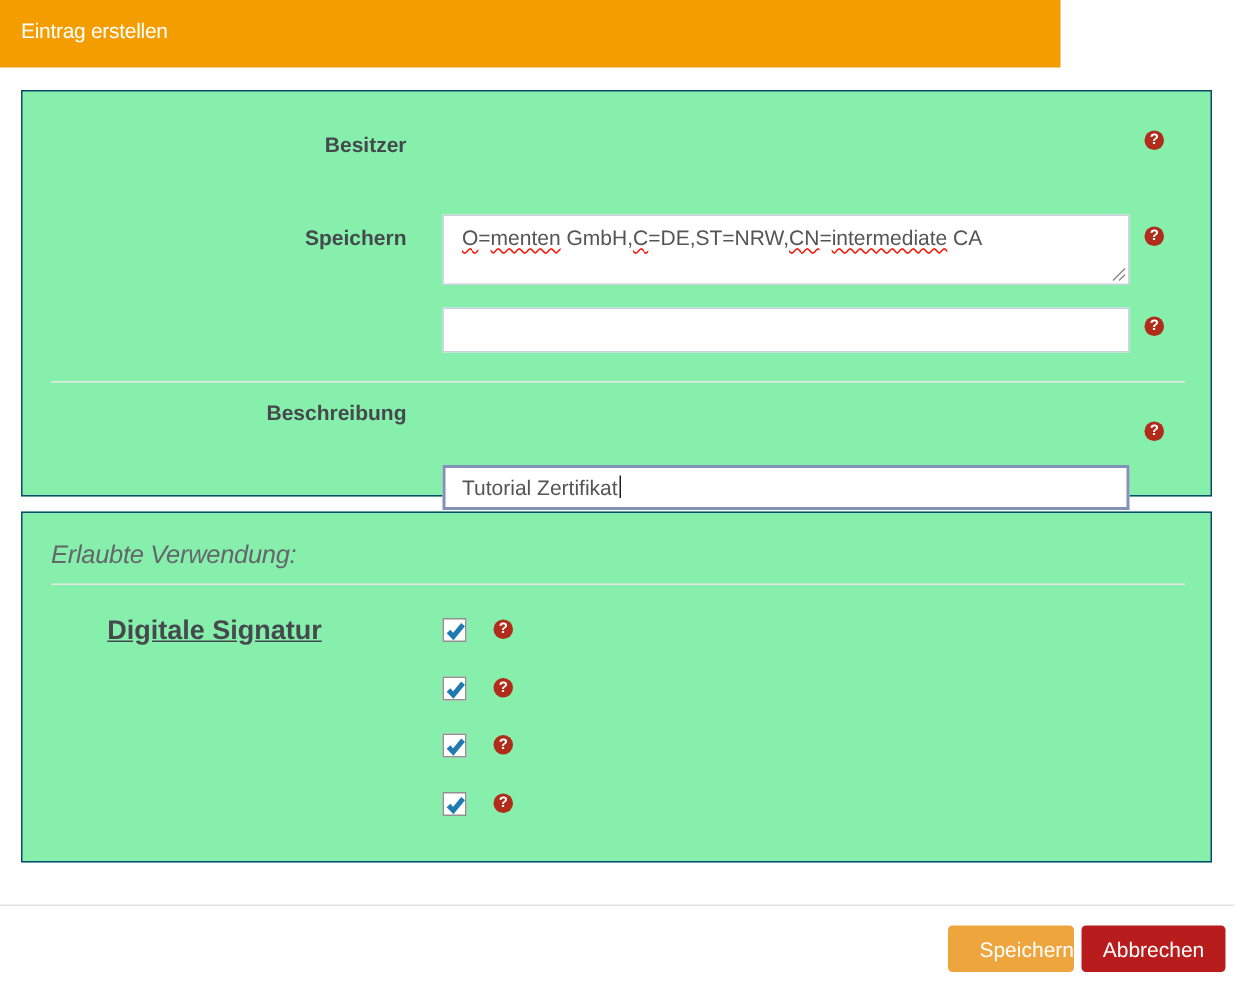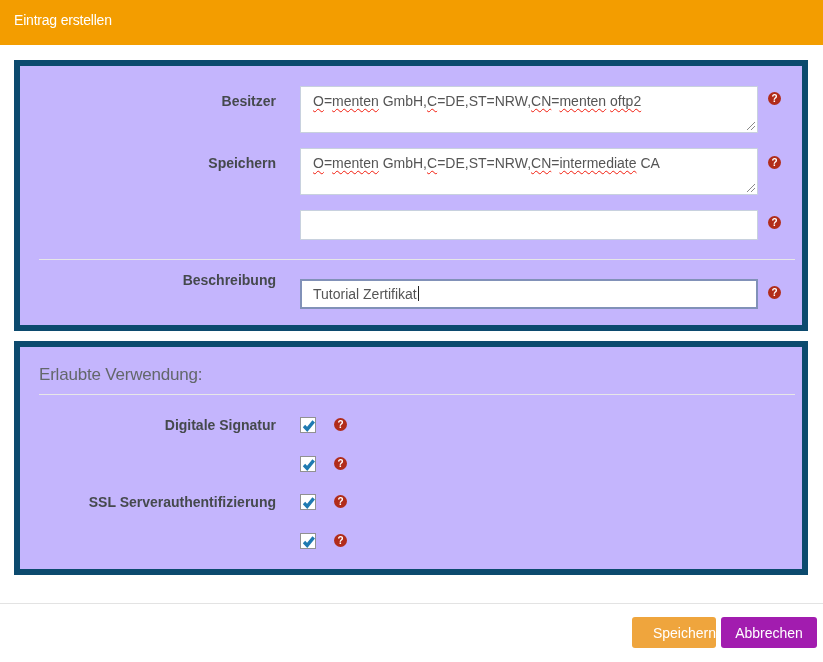--- a/index.html
+++ b/index.html
@@ -1,63 +1,57 @@
 <!DOCTYPE html>
 <html><head>
 <meta charset="utf-8">
 <style>
   * { margin:0; padding:0; box-sizing:border-box; }
   html,body { width:823px; height:662px; background:#ffffff; overflow:hidden;
     font-family:"Liberation Sans", sans-serif; }
-  .topbar { position:absolute; left:0; top:0; width:823px; height:45px; background:#f39d00; }
+  .topbar { position:absolute; left:0; top:0; width:707px; height:45px; background:#f39d00; }
   .topbar .title { position:absolute; left:14px; top:0; line-height:41px; font-size:14px; letter-spacing:-0.2px; color:#ffffff; }
-  .panel { position:absolute; left:14px; width:794px; background:#c4b5fd; border:6px solid #0c4a6e; }
+  .panel { position:absolute; left:14px; width:794px; background:#86efac; border:1px solid #0c4a6e; }
   .panel1 { top:60px; height:271px; }
   .panel2 { top:341px; height:234px; }
   .flabel { position:absolute; left:0; width:256px; text-align:right; font-size:14px; font-weight:bold;
     color:#45494d; line-height:20px; }
   .ta { position:absolute; left:280px; width:458px; height:47px; border:1px solid #c8d1de; background:#fff;
     font-size:14px; color:#555; padding:5px 12px; line-height:19px; white-space:nowrap; overflow:hidden; }
   .ta .sq { text-decoration:underline; text-decoration-style:wavy; text-decoration-color:#f21c0d;
     text-decoration-thickness:1px; text-underline-offset:2px; text-decoration-skip-ink:none; }
   .resize-handle { position:absolute; right:1px; bottom:1px; width:11px; height:11px; }
   .inp { position:absolute; left:280px; width:458px; height:30px; border:1px solid #c8d1de; background:#fff;
     font-size:14px; color:#555; padding:4px 12px; line-height:20px; }
-  .inp.focused { border:2px solid #8191b8; padding:3px 11px; }
+  .inp.focused { border:2px solid #8191b8; padding:3px 11px;margin-top:36px; }
   .caret { display:inline-block; width:1px; height:15px; background:#222; vertical-align:-2px; margin-left:1px; }
   .qicon { position:absolute; width:13px; height:13px; border-radius:50%; background:#b12c1a; color:#fff;
     font-size:10px; font-weight:bold; text-align:center; line-height:13px; }
   .divider { position:absolute; left:19px; width:756px; height:0; border-top:1px solid #e7e7e7; }
-  .sec-title { position:absolute; left:19px; top:16px; font-size:17px; color:#63676b; line-height:24px; letter-spacing:-0.2px; }
-  .cb-label { position:absolute; left:0; width:256px; text-align:right; font-size:14px; font-weight:bold;
-    color:#45494d; line-height:20px; }
+  .sec-title { position:absolute; left:19px; top:16px; font-size:17px; color:#63676b; line-height:24px; letter-spacing:-0.2px;font-style:italic; }
+  .cb-label { position:absolute; left:0; width:256px; text-align:center; font-size:18px; font-weight:bold;
+    color:#45494d; line-height:20px;text-decoration:underline; }
   .cbox { position:absolute; left:280px; width:16px; height:16px; border:1px solid #919191; background:#fff; }
   .cbox svg { position:absolute; left:0px; top:0px; }
   .footer-divider { position:absolute; left:0; top:603px; width:823px; height:0; border-top:1px solid #e3e3e3; }
   .btn { position:absolute; top:617px; height:31px; border:none; border-radius:3px; color:#fff;
     font-size:14px; font-family:"Liberation Sans", sans-serif; text-align:center; cursor:pointer; }
   .btn-save { left:632px; width:84px; background:#efa53d;text-align:right; }
-  .btn-cancel { left:721px; width:96px; background:#a21caf; }
+  .btn-cancel { left:721px; width:96px; background:#b91c1c; }
 </style>
 </head>
 <body>
 
 <div class="topbar">
   <span class="title">Eintrag erstellen</span>
 </div>
 
 <div class="panel panel1">
 
   <label class="flabel" style="top:25px">Besitzer</label>
-  <div class="ta" style="top:20px">
-    <span class="sq">O</span><span>=</span><span class="sq">menten</span><span> GmbH,</span><span class="sq">C</span><span>=DE,ST=NRW,</span><span class="sq">CN</span><span>=</span><span class="sq">menten</span><span> </span><span class="sq">oftp2</span><svg class="resize-handle" width="11" height="11" viewBox="0 0 11 11">
-      <line x1="2" y1="10" x2="10" y2="2" stroke="#888" stroke-width="1"></line>
-      <line x1="6" y1="10" x2="10" y2="6" stroke="#888" stroke-width="1"></line>
-    </svg>
-  </div>
   <span class="qicon" style="left:748px; top:26px">?</span>
 
   <label class="flabel" style="top:87px">Speichern</label>
   <div class="ta" style="top:82px">
     <span class="sq">O</span><span>=</span><span class="sq">menten</span><span> GmbH,</span><span class="sq">C</span><span>=DE,ST=NRW,</span><span class="sq">CN</span><span>=</span><span class="sq">intermediate</span><span> CA</span><svg class="resize-handle" width="11" height="11" viewBox="0 0 11 11">
       <line x1="2" y1="10" x2="10" y2="2" stroke="#888" stroke-width="1"></line>
       <line x1="6" y1="10" x2="10" y2="6" stroke="#888" stroke-width="1"></line>
     </svg>
   </div>
   <span class="qicon" style="left:748px; top:90px">?</span>
@@ -85,21 +79,20 @@
   </span>
   <span class="qicon" style="left:314px; top:71px">?</span>
 
   <span class="cbox" style="top:109px">
     <svg width="16" height="16" viewBox="0 0 16 16">
         <path d="M3 8 L6.2 11.4 L12.7 3.4" stroke="#1f7ab1" stroke-width="3.3" fill="none"></path>
       </svg>
   </span>
   <span class="qicon" style="left:314px; top:110px">?</span>
 
-  <label class="cb-label" style="top:145px">SSL Serverauthentifizierung</label>
   <span class="cbox" style="top:147px">
     <svg width="16" height="16" viewBox="0 0 16 16">
         <path d="M3 8 L6.2 11.4 L12.7 3.4" stroke="#1f7ab1" stroke-width="3.3" fill="none"></path>
       </svg>
   </span>
   <span class="qicon" style="left:314px; top:148px">?</span>
 
   <span class="cbox" style="top:186px">
     <svg width="16" height="16" viewBox="0 0 16 16">
         <path d="M3 8 L6.2 11.4 L12.7 3.4" stroke="#1f7ab1" stroke-width="3.3" fill="none"></path>

